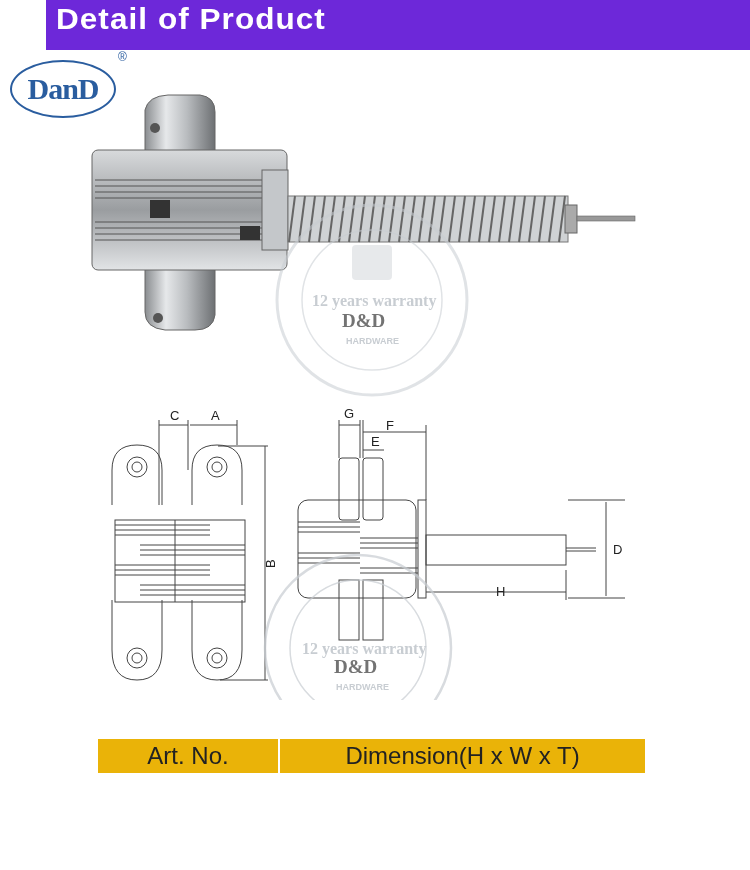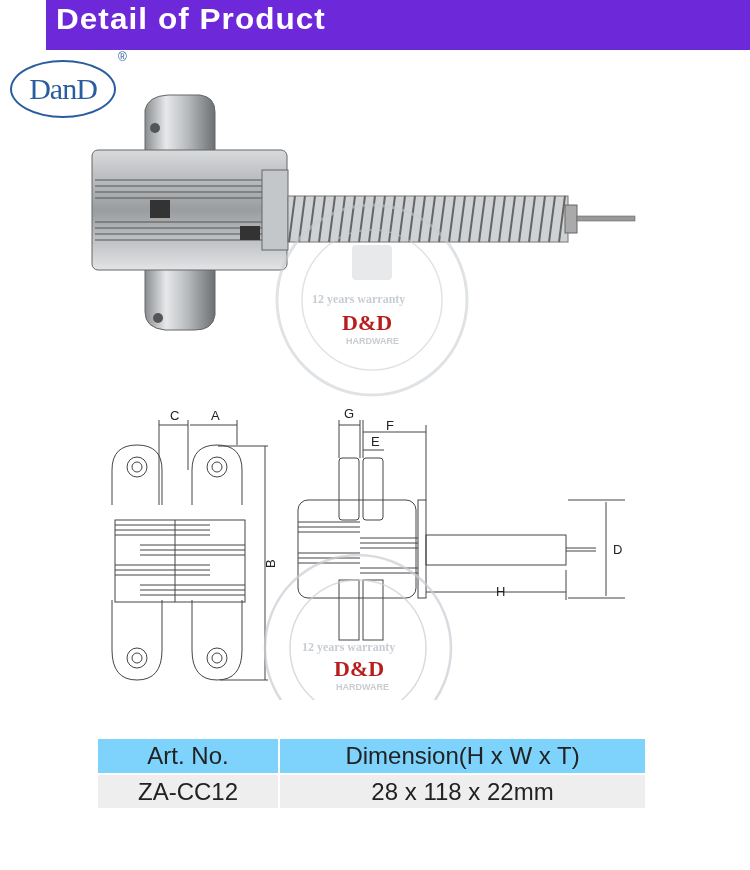--- a/index.html
+++ b/index.html
@@ -1,29 +1,29 @@
 <!DOCTYPE html>
 <html><head>
 <meta charset="utf-8">
 <style>
   html, body { margin:0; padding:0; background:#fff; }
   body { width:750px; height:870px; position:relative; overflow:hidden; font-family:"Liberation Sans", sans-serif; }
   .banner { position:absolute; left:4px; top:0; width:746px; height:50px; background:#6d28d9;margin-left:42px; }
   .banner-title { position:absolute; left:10px; top:2px; font-family:"Liberation Sans", sans-serif; font-weight:bold; font-size:30px; color:#fff; letter-spacing:1px; transform:scaleX(1.05); transform-origin:left; }
   .logo { position:absolute; left:10px; top:60px; width:106px; height:58px; border:2px solid #2a5d9f; border-radius:50%; box-sizing:border-box; }
-  .logo-text { position:absolute; left:0; width:100%; top:10px; text-align:center; font-family:"Liberation Serif", serif; font-weight:normal; font-size:30px; color:#2a5d9f; letter-spacing:-1px; }
+  .logo-text { position:absolute; left:0; width:100%; top:10px; text-align:center; font-family:"Liberation Serif", serif; font-weight:bold; font-size:30px; color:#2a5d9f; letter-spacing:-1px; }
   .reg { position:absolute; left:118px; top:50px; font-size:12px; color:#2a5d9f; }
   .photo { position:absolute; left:0; top:80px; width:750px; height:320px; }
   .drawing { position:absolute; left:90px; top:400px; width:560px; height:300px; }
-  .wm-warranty { position:absolute; font-family:"Liberation Serif", serif; font-weight:bold; font-size:12px; color:#c8cdd2; white-space:nowrap; }
-  .wm-dd { position:absolute; font-family:"Liberation Serif", serif; font-weight:bold; font-size:22px; color:#b91c1c; white-space:nowrap; }
+  .wm-warranty { position:absolute; font-family:"Liberation Serif", serif; font-weight:bold; font-size:16px; color:#c8cdd2; white-space:nowrap; }
+  .wm-dd { position:absolute; font-family:"Liberation Serif", serif; font-weight:bold; font-size:19px; color:#737373; white-space:nowrap; }
   .wm-hw { position:absolute; font-size:9px; color:#c8cdd2; white-space:nowrap;font-weight:bold; }
   table.spec { position:absolute; left:96px; top:737px; width:551px; border-collapse:collapse; }
   table.spec td, table.spec th { border:2px solid #fff; text-align:center; font-family:"Liberation Sans", sans-serif; font-weight:normal; font-size:24px; color:#222; padding:0; }
-  table.spec th { background:#7dd3fc; height:34px; }
+  table.spec th { background:#eab308; height:34px; }
   table.spec td { background:#eeeeee; height:33px; }
   table.spec .c1 { width:180px; }
 </style>
 </head>
 <body>
 
 <div class="banner">
   <div class="banner-title">Detail of Product</div>
 </div>
 
@@ -202,18 +202,14 @@
 <div class="wm-warranty" style="left:302px;top:640px;">12 years warranty</div>
 <div class="wm-dd" style="left:334px;top:656px;">D&amp;D</div>
 <div class="wm-hw" style="left:336px;top:682px;">HARDWARE</div>
 
 <table class="spec">
   <tbody>
       <tr>
     <th class="c1">Art. No.</th>
     <th>Dimension(H x W x T)</th>
   </tr>
-  <tr>
-    <td class="c1">ZA-CC12</td>
-    <td>28 x 118 x 22mm</td>
-  </tr>
 </tbody>
   </table>
 
 </body></html>

